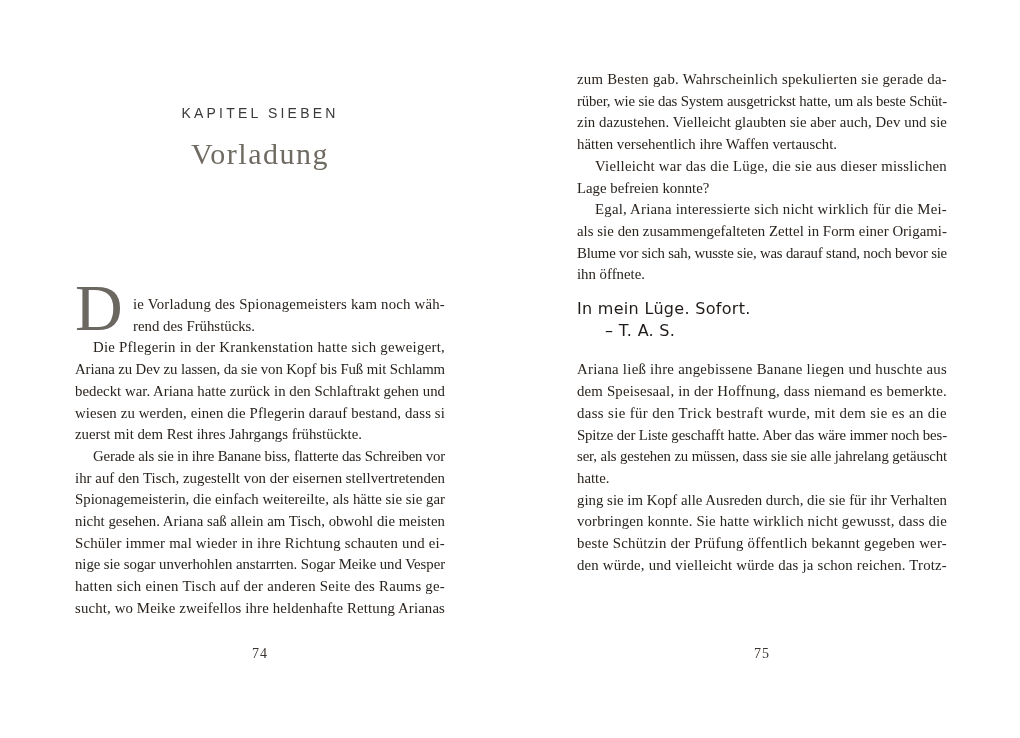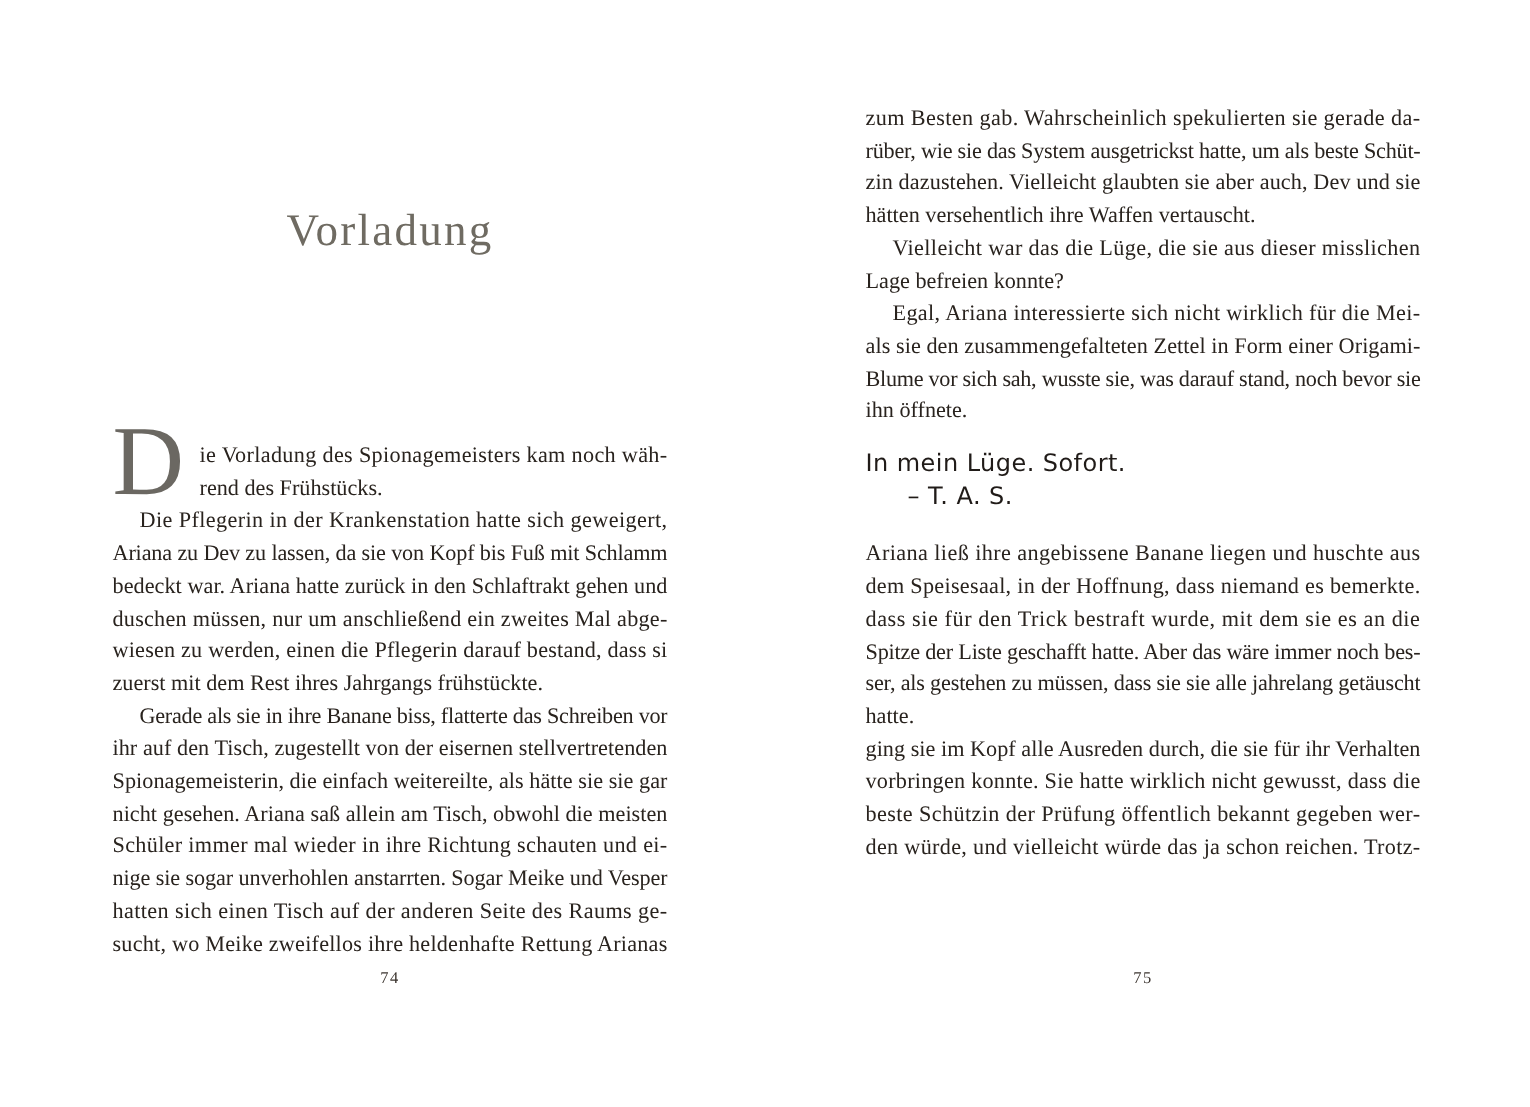--- a/index.html
+++ b/index.html
@@ -63,41 +63,41 @@
     position:absolute;
     left:0;top:-19px;
     font-size:66px;line-height:1;
     font-family:"Liberation Serif",serif;
     color:var(--dropcap-grey);
   }
 
   .page-number{
     position:absolute;top:646px;left:0;width:100%;
     text-align:center;
-    font-size:11px;letter-spacing:1px;
+    font-size:14px;letter-spacing:1px;
     color:var(--pagenum-color);
   }
 </style>
 </head>
 <body>
 
 <div class="spread">
 
   <section class="page page-left">
+    <div class="kicker">KAPITEL SIEBEN</div>
     <div class="title">Vorladung</div>
 
     <div class="body-lines">
       <span class="drop-cap">D</span>
       <div class="lines">
           <div class="line dc-offset"><span style="letter-spacing: 0.214761px;">ie Vorladung des Spionagemeisters kam noch wäh-</span></div>
           <div class="line para-end dc-offset"><span>rend des Frühstücks.</span></div>
           <div class="line indent"><span style="letter-spacing: 0.264254px;">Die Pflegerin in der Krankenstation hatte sich geweigert,</span></div>
           <div class="line"><span style="letter-spacing: -0.100521px;">Ariana zu Dev zu lassen, da sie von Kopf bis Fuß mit Schlamm</span></div>
           <div class="line"><span style="letter-spacing: 0.0304816px;">bedeckt war. Ariana hatte zurück in den Schlaftrakt gehen und</span></div>
-          <div class="line"><span style="letter-spacing: 0.154605px;">duschen müssen, nur um anschließend ein zweites Mal abge-</span></div>
           <div class="line"><span style="letter-spacing: 0.131148px;">wiesen zu werden, einen die Pflegerin darauf bestand, dass sie</span></div>
           <div class="line para-end"><span>zuerst mit dem Rest ihres Jahrgangs frühstückte.</span></div>
           <div class="line indent"><span style="letter-spacing: -0.171627px;">Gerade als sie in ihre Banane biss, flatterte das Schreiben vor</span></div>
           <div class="line"><span style="letter-spacing: 0.0349121px;">ihr auf den Tisch, zugestellt von der eisernen stellvertretenden</span></div>
           <div class="line"><span style="letter-spacing: 0.0286058px;">Spionagemeisterin, die einfach weitereilte, als hätte sie sie gar</span></div>
           <div class="line"><span style="letter-spacing: 0.022541px;">nicht gesehen. Ariana saß allein am Tisch, obwohl die meisten</span></div>
           <div class="line"><span style="letter-spacing: 0.208513px;">Schüler immer mal wieder in ihre Richtung schauten und ei-</span></div>
           <div class="line"><span style="letter-spacing: -0.0668545px;">nige sie sogar unverhohlen anstarrten. Sogar Meike und Vesper</span></div>
           <div class="line"><span style="letter-spacing: 0.253708px;">hatten sich einen Tisch auf der anderen Seite des Raums ge-</span></div>
           <div class="line"><span style="letter-spacing: 0.142479px;">sucht, wo Meike zweifellos ihre heldenhafte Rettung Arianas</span></div>

